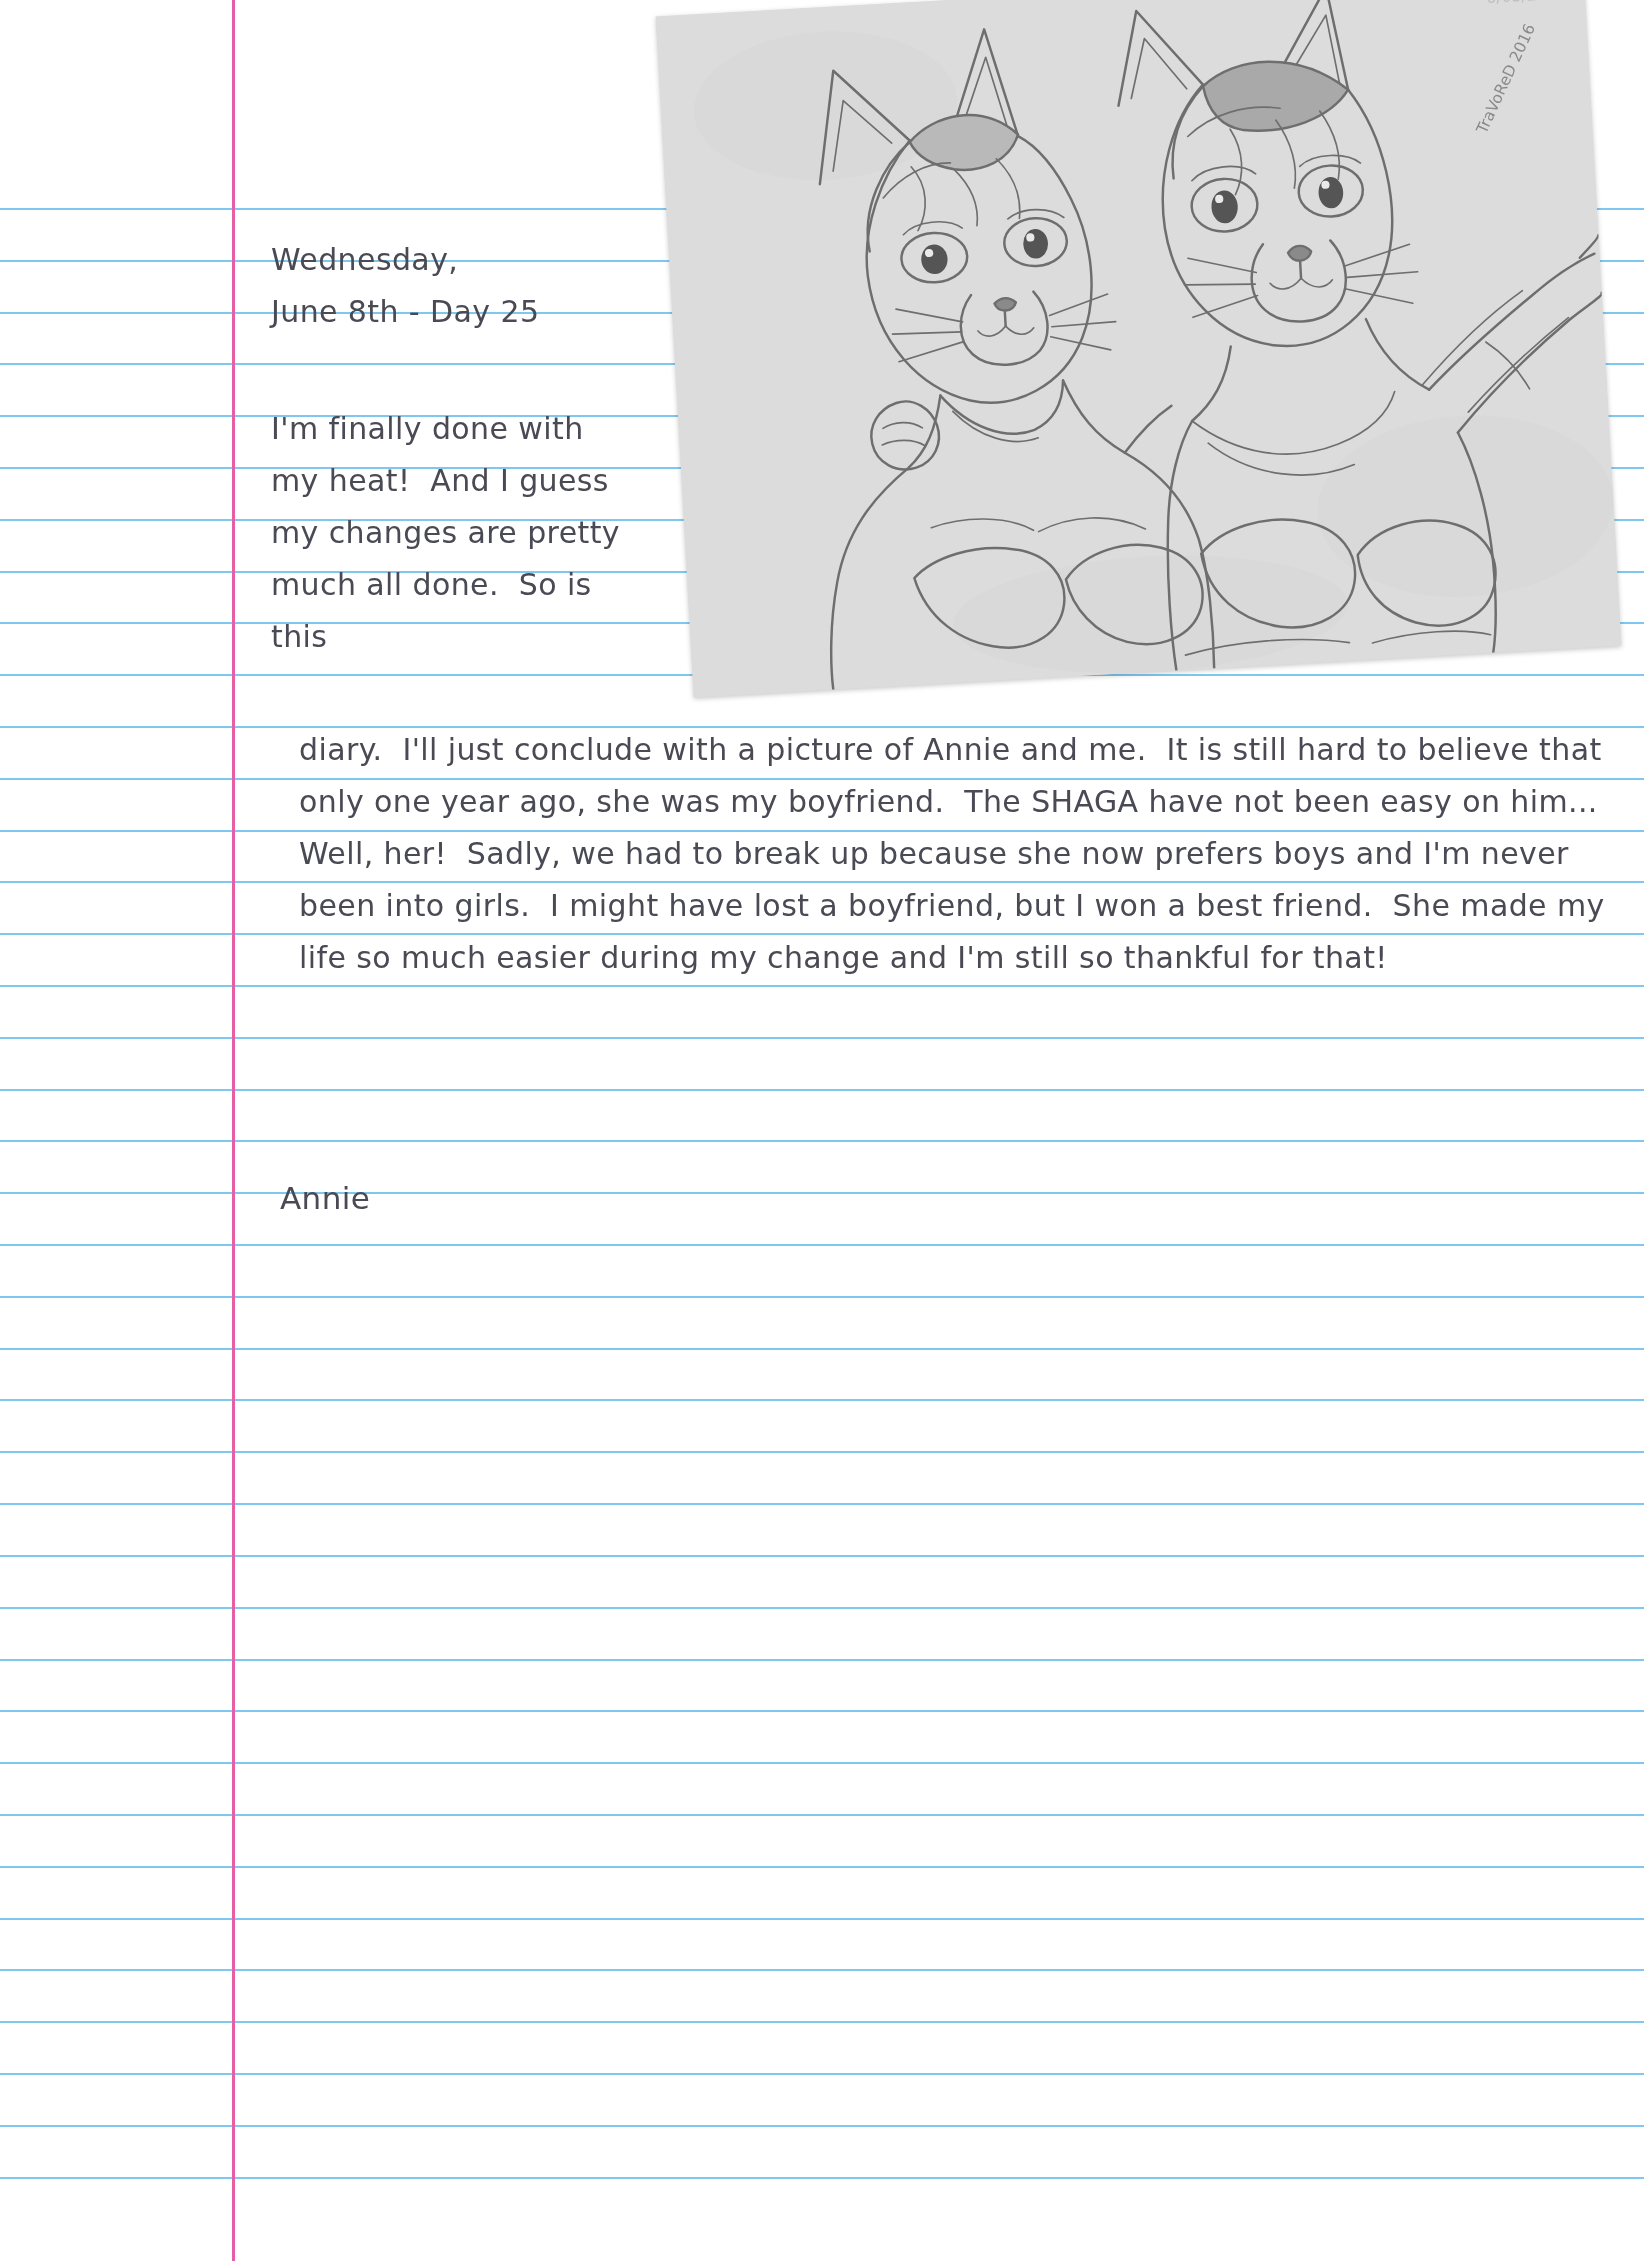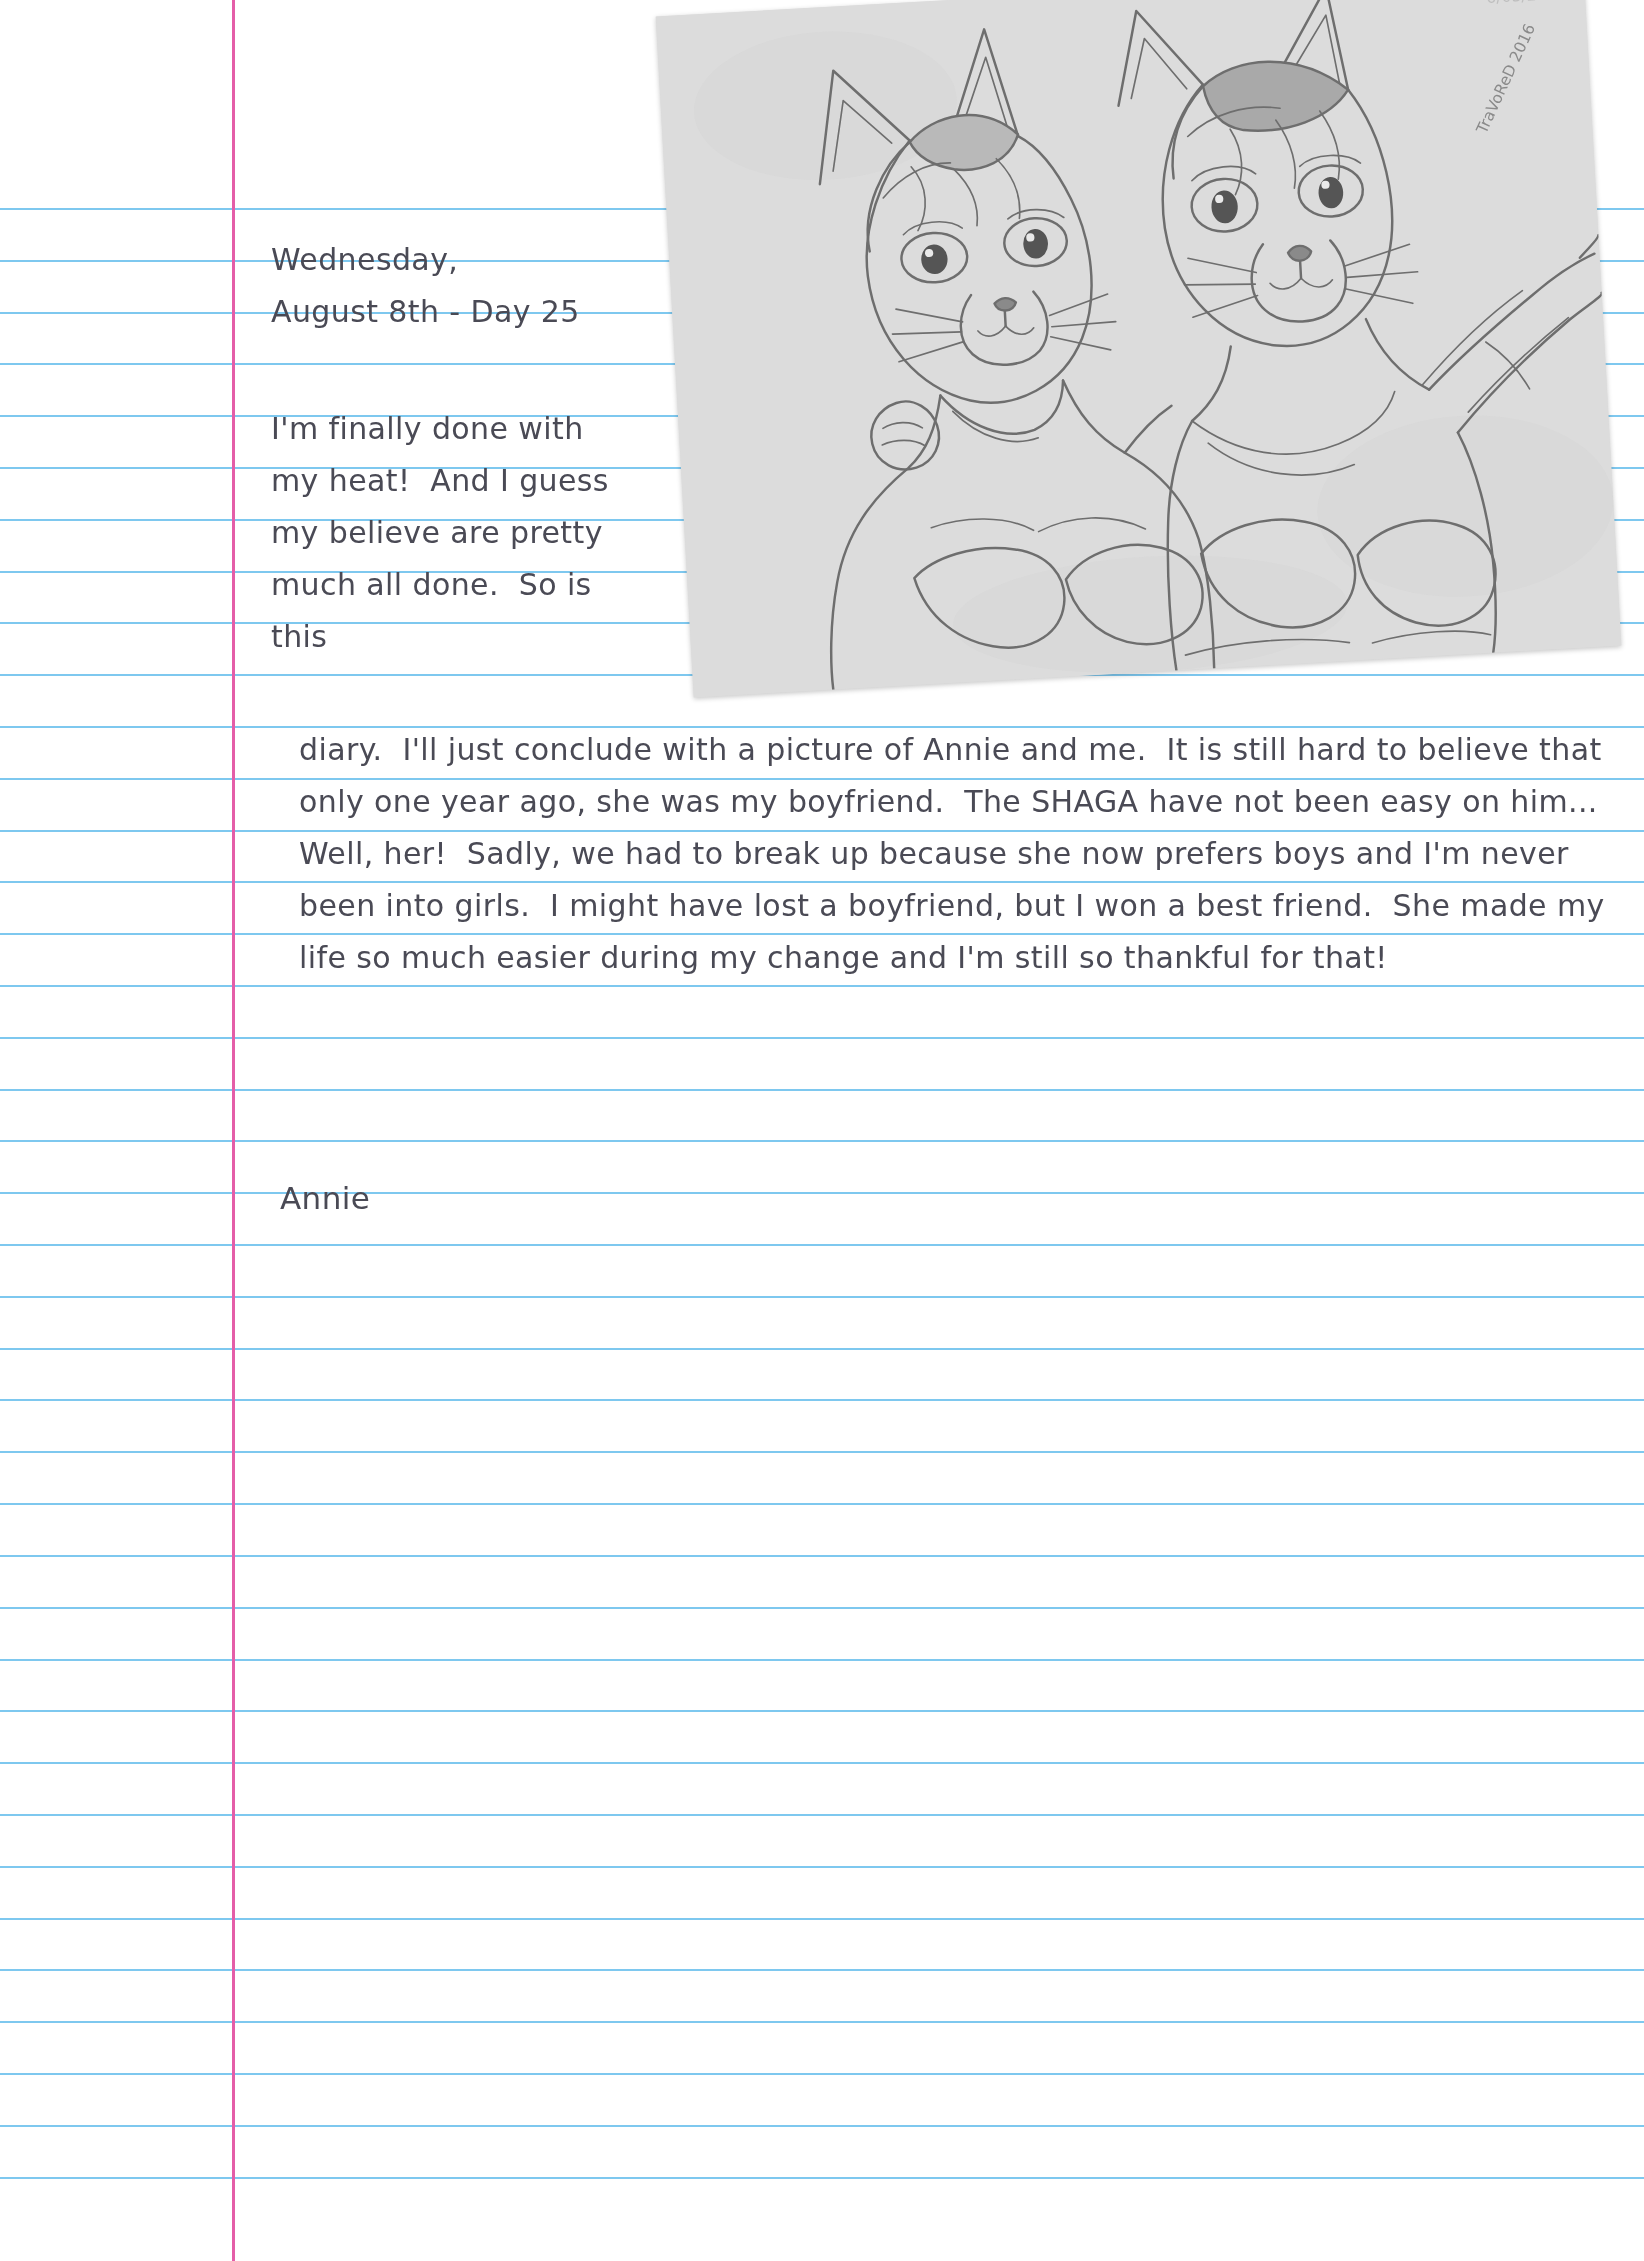--- a/index.html
+++ b/index.html
@@ -316,20 +316,20 @@
           <text class="art-sign" x="1000" y="200">TraVoReD 2016</text>
         </g>
         <text x="1010" y="40" class="art-sign" opacity="0.35">6/03/2016</text>
       </svg>
     </div>
 
   </div>
 
   <div id="writing">
     <div class="hand block-date">Wednesday,</div>
-    <div class="hand block-date" style="top:286px">August 8th - Day 25</div>
-    <div class="hand block-narrow">I'm finally done with my heat!  And I guess my believe are pretty much all done.  So is this</div>
+    <div class="hand block-date" style="top:286px">June 8th - Day 25</div>
+    <div class="hand block-narrow">I'm finally done with my heat!  And I guess my changes are pretty much all done.  So is this</div>
     <div class="hand block-wide">diary.  I'll just conclude with a picture of Annie and me.  It is still hard to believe that only one year ago, she was my boyfriend.  The SHAGA have not been easy on him...   Well, her!  Sadly, we had to break up because she now prefers boys and I'm never been into girls.  I might have lost a boyfriend, but I won a best friend.  She made my life so much easier during my change and I'm still so thankful for that!</div>
     <div class="hand block-sign">Annie</div>
   </div>
 
 </div>
 
 
 </body></html>

